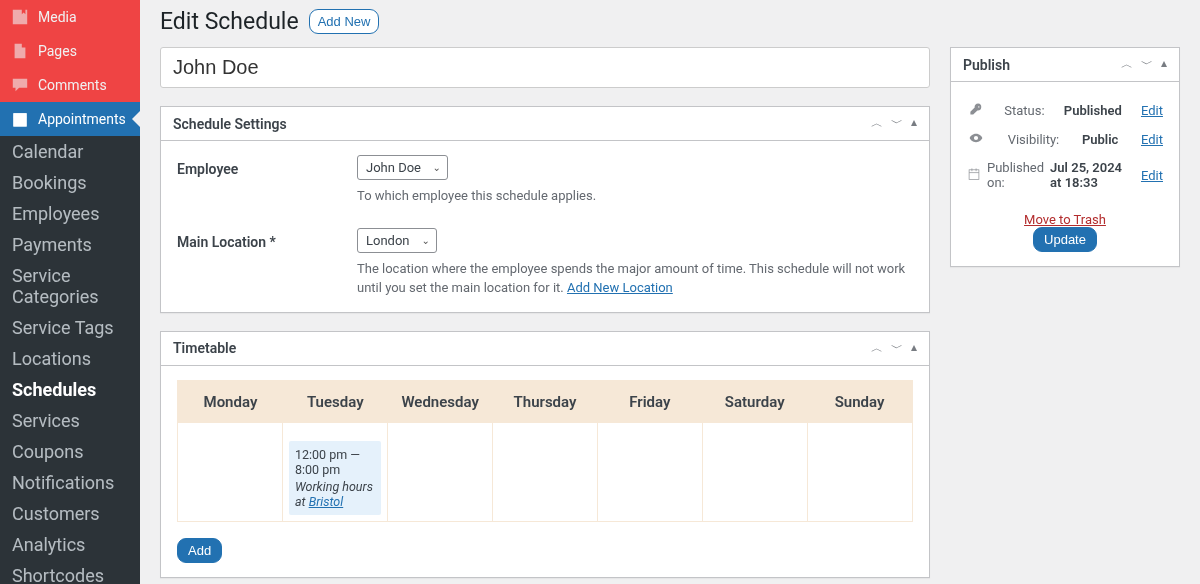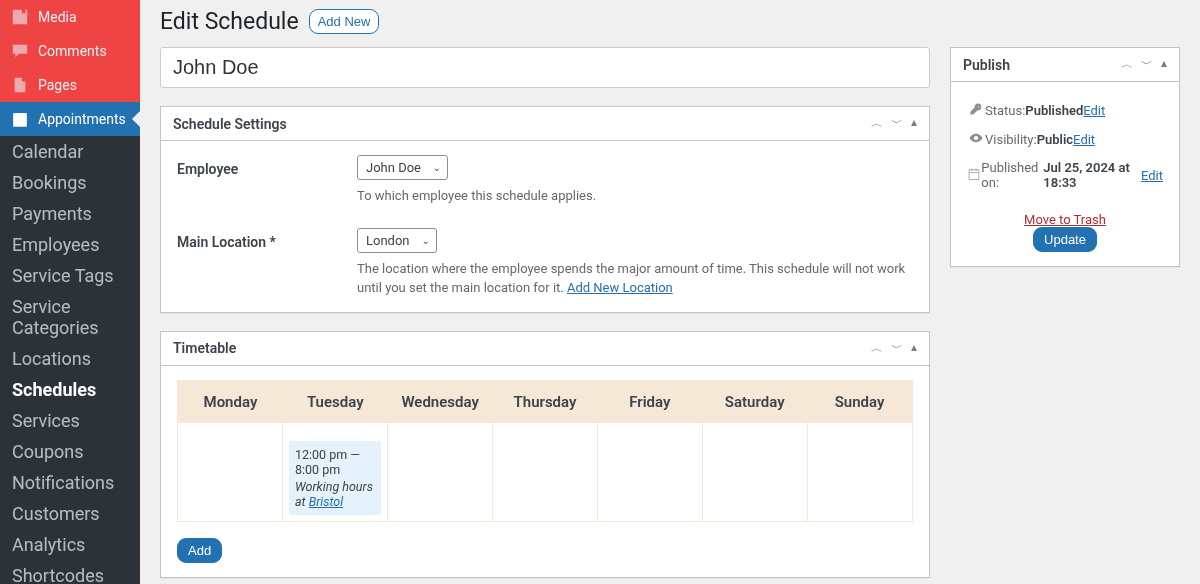--- a/index.html
+++ b/index.html
@@ -236,24 +236,25 @@
     border-radius: 9px;
     cursor: pointer;
     font-size: 13px;
   }
   .btn-row { margin-top: 16px; }
 
   
   .pub-row {
     display: flex;
     align-items: center;
-    gap: 0;
+    gap: 6px;
     padding: 6px 0;
     font-size: 13px;
     color: #646970;
+    justify-content: space-between;
   }
   .pub-row .ico {
     width: 18px;
     text-align: center;
     color: #8c8f94;
   }
   .pub-row b { color: #3c434a; font-weight: 600; }
   .pub-actions {
     display: flex;
     justify-content: space-between;
@@ -279,50 +280,50 @@
     <span class="icon">
       <svg width="18" height="18" viewBox="0 0 20 20">
           <path fill="currentColor" d="M2 2h10v5l2-2 2 2V2h2v16H2V2zm3 12l2-3 2 3 3-5 3 5H5z"></path>
         </svg>
     </span>
     <span>Media</span>
   </div>
   <div class="sidebar-item">
     <span class="icon">
       <svg width="18" height="18" viewBox="0 0 20 20">
+          <path fill="currentColor" d="M4 2h8l4 4v12H4V2zm8 0v4h4"></path>
+        </svg>
+    </span>
+    <span>Pages</span>
+  </div>
+  <div class="sidebar-item">
+    <span class="icon">
+      <svg width="18" height="18" viewBox="0 0 20 20">
           <path fill="currentColor" d="M2 3h16v10H9l-4 4v-4H2V3z"></path>
         </svg>
     </span>
     <span>Comments</span>
-  </div>
-  <div class="sidebar-item">
-    <span class="icon">
-      <svg width="18" height="18" viewBox="0 0 20 20">
-          <path fill="currentColor" d="M4 2h8l4 4v12H4V2zm8 0v4h4"></path>
-        </svg>
-    </span>
-    <span>Pages</span>
   </div>
   <div class="sidebar-item active">
     <span class="icon">
       <svg width="18" height="18" viewBox="0 0 20 20">
           <path fill="currentColor" d="M3 4h14v14H3V4zm0 3h14M6 2v4M14 2v4"></path>
           <rect x="3" y="4" width="14" height="14" fill="none" stroke="currentColor"></rect>
           <line x1="3" y1="8" x2="17" y2="8" stroke="currentColor"></line>
         </svg>
     </span>
     <span>Appointments</span>
   </div>
   <div class="sidebar-sub">
     <div class="sidebar-sub-item">Calendar</div>
     <div class="sidebar-sub-item">Bookings</div>
+    <div class="sidebar-sub-item">Employees</div>
     <div class="sidebar-sub-item">Payments</div>
-    <div class="sidebar-sub-item">Employees</div>
+    <div class="sidebar-sub-item">Service Categories</div>
     <div class="sidebar-sub-item">Service Tags</div>
-    <div class="sidebar-sub-item">Service Categories</div>
     <div class="sidebar-sub-item">Locations</div>
     <div class="sidebar-sub-item current">Schedules</div>
     <div class="sidebar-sub-item">Services</div>
     <div class="sidebar-sub-item">Coupons</div>
     <div class="sidebar-sub-item">Notifications</div>
     <div class="sidebar-sub-item">Customers</div>
     <div class="sidebar-sub-item">Analytics</div>
     <div class="sidebar-sub-item">Shortcodes</div>
     <div class="sidebar-sub-item">Settings</div>
     <div class="sidebar-sub-item">Help</div>

